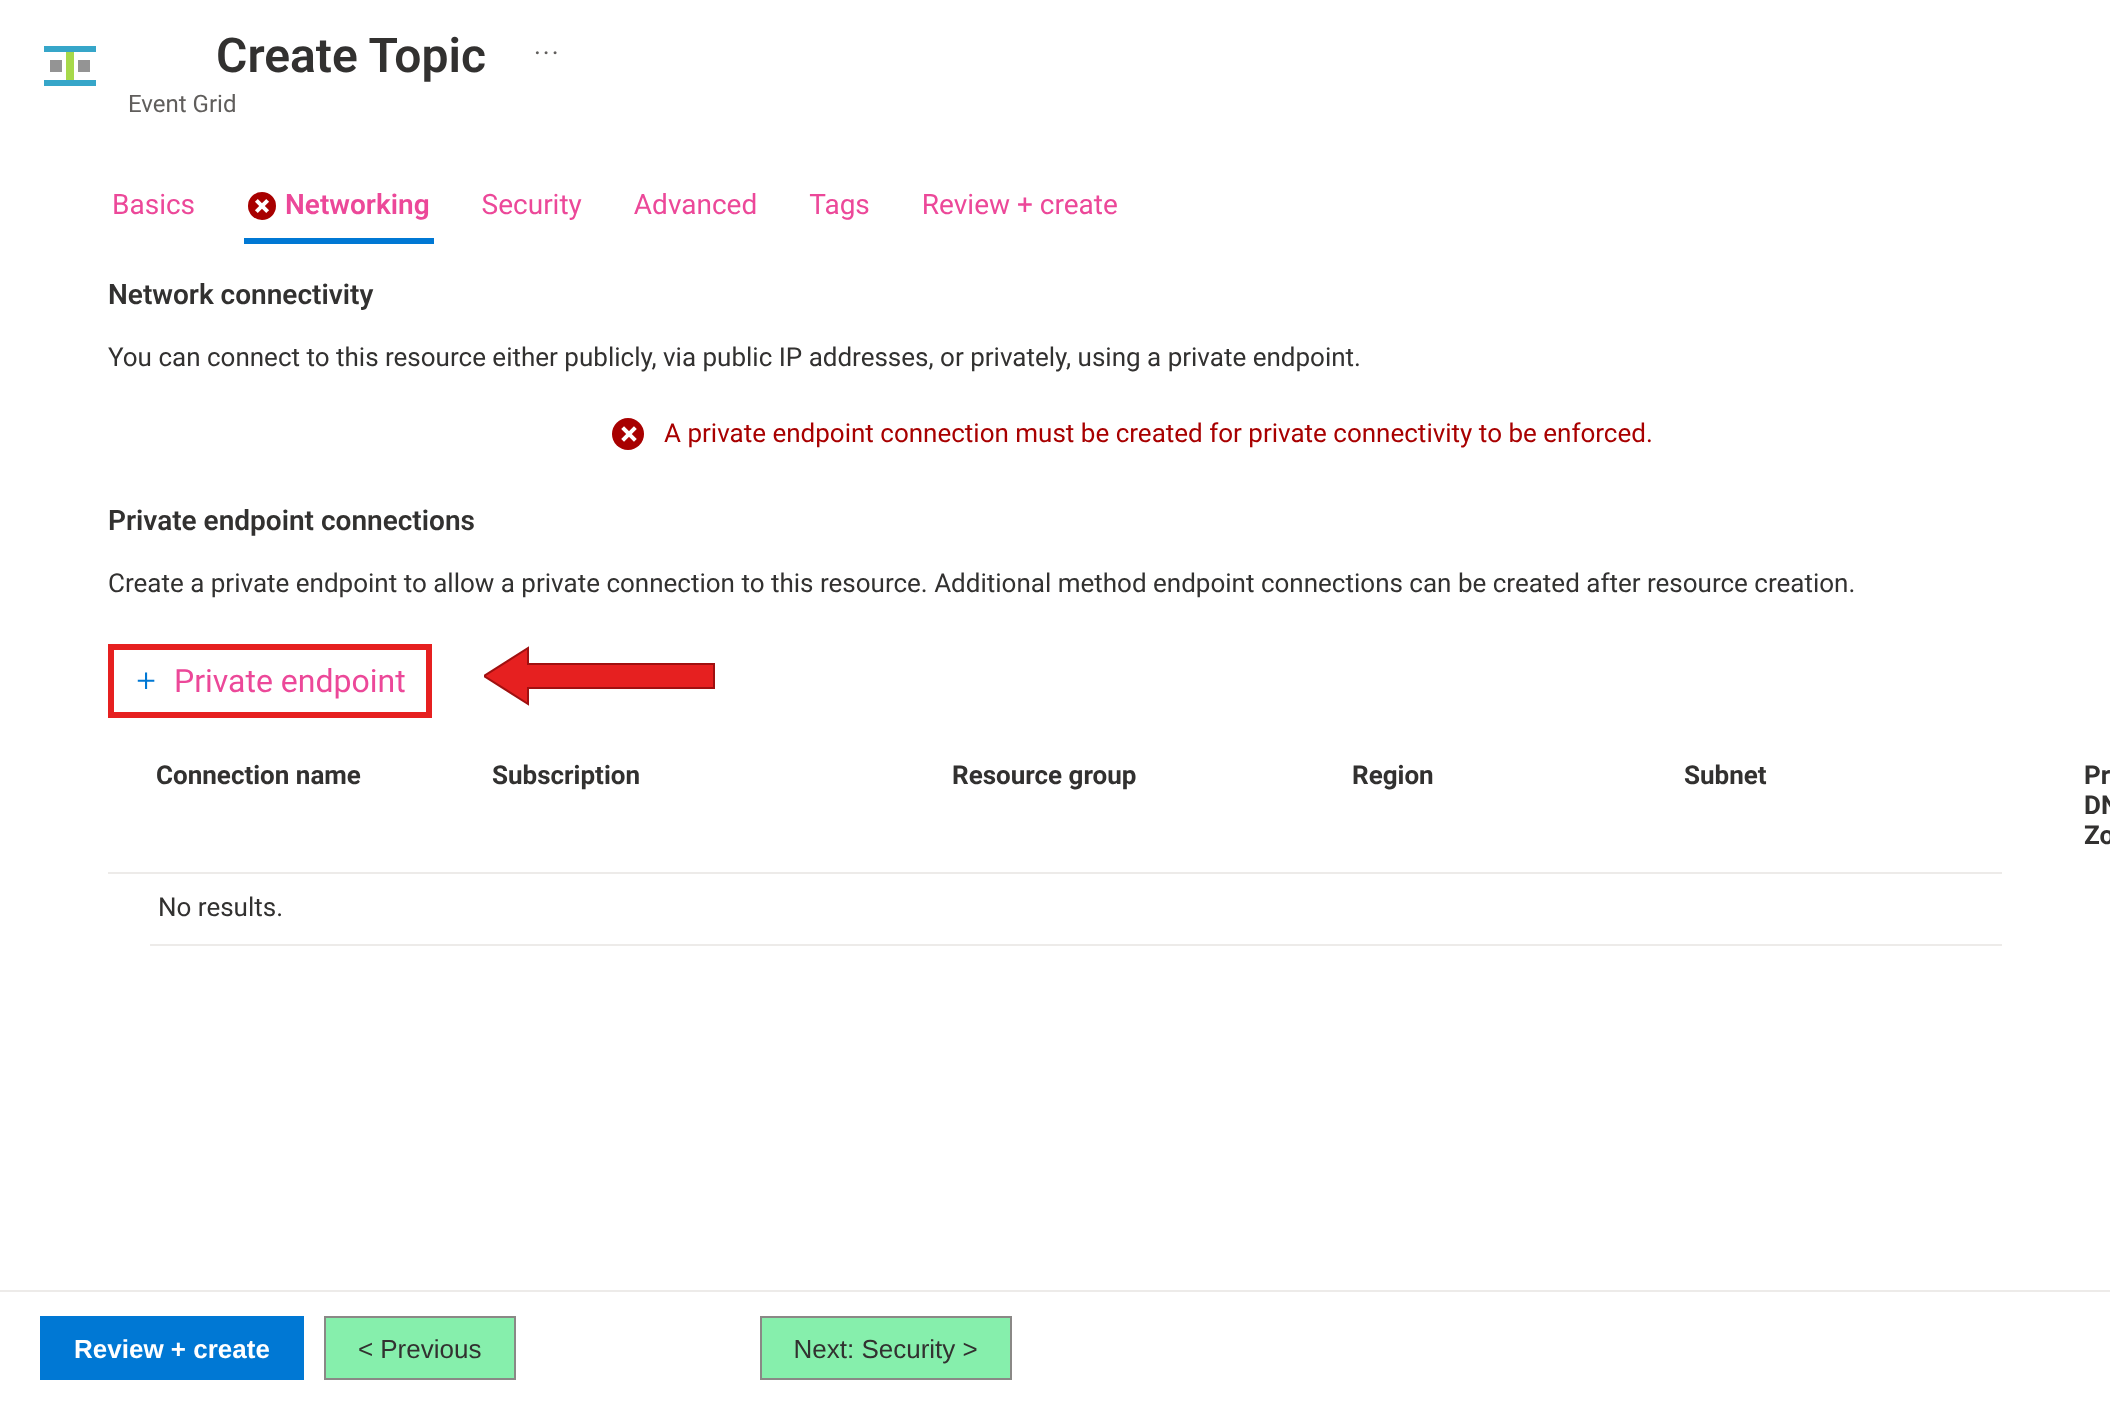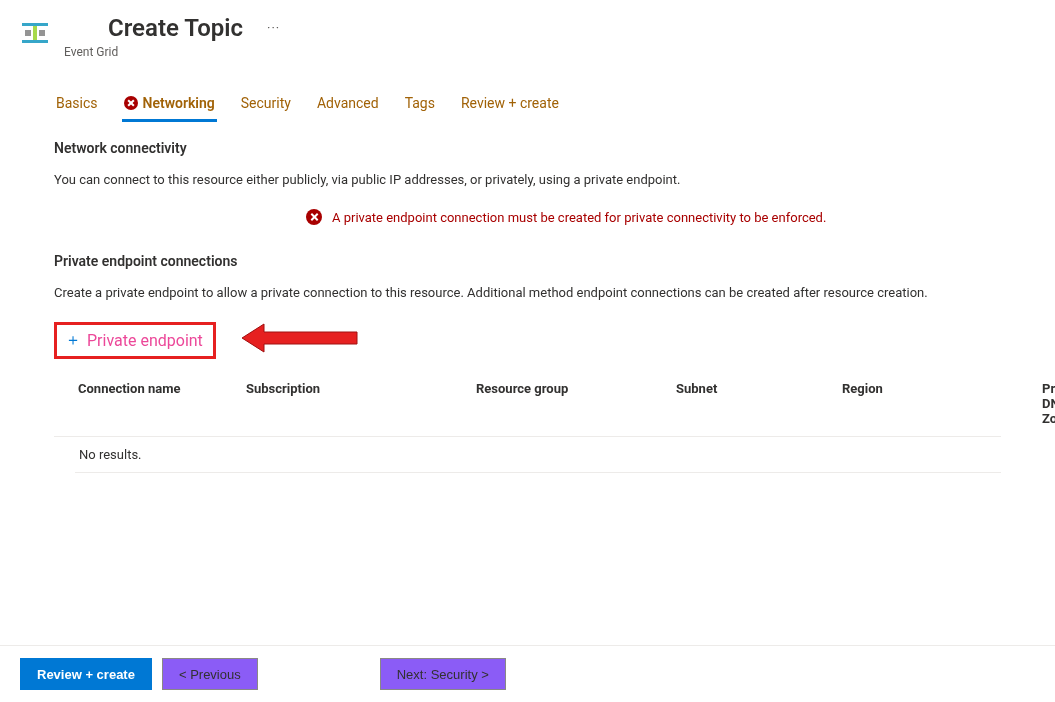--- a/index.html
+++ b/index.html
@@ -46,21 +46,21 @@
     }
     .tabs {
       display: flex;
       gap: 22px;
       padding: 30px 54px 0 54px;
       border-bottom: none;
     }
     .tab {
       font-size: 14px;
       padding: 6px 2px 8px 2px;
-      color: #a16207;
+      color: #ec4899;
       cursor: pointer;
       border-bottom: 3px solid transparent;
       display: flex;
       align-items: center;
       gap: 5px;
     }
     .tab.active {
       border-bottom-color: #0078d4;
       font-weight: 600;
     }
@@ -226,21 +226,21 @@
       bottom: 0;
       border-top: 1px solid #edebe9;
       padding: 12px 20px;
       display: flex;
       gap: 10px;
     }
     .btn {
       font-size: 13px;
       padding: 6px 16px;
       border: 1px solid #8a8886;
-      background: #8b5cf6;
+      background: #86efac;
       cursor: pointer;
       color: #323130;
       height: 32px;
     }
     .btn.primary {
       background: #0078d4;
       border-color: #0078d4;
       color: #fff;
       font-weight: 600;
     }
@@ -313,22 +313,22 @@
       </defs>
       <polygon points="0,20 22,6 22,14 115,14 115,26 22,26 22,34" fill="#e62020" stroke="#a01010" stroke-width="1"></polygon>
     </svg>
   </div>
 
   <div class="table">
     <div class="thead">
       <div class="th">Connection name</div>
       <div class="th">Subscription</div>
       <div class="th">Resource group</div>
+      <div class="th">Region</div>
       <div class="th">Subnet</div>
-      <div class="th">Region</div>
       <div class="th">Private DNS Zone</div>
     </div>
     <div class="tbody-empty">No results.</div>
   </div>
 </div>
 
 <div class="footer">
   <button class="btn primary">Review + create</button>
   <button class="btn">&lt; Previous</button>
   <div class="btn-gap"></div>

